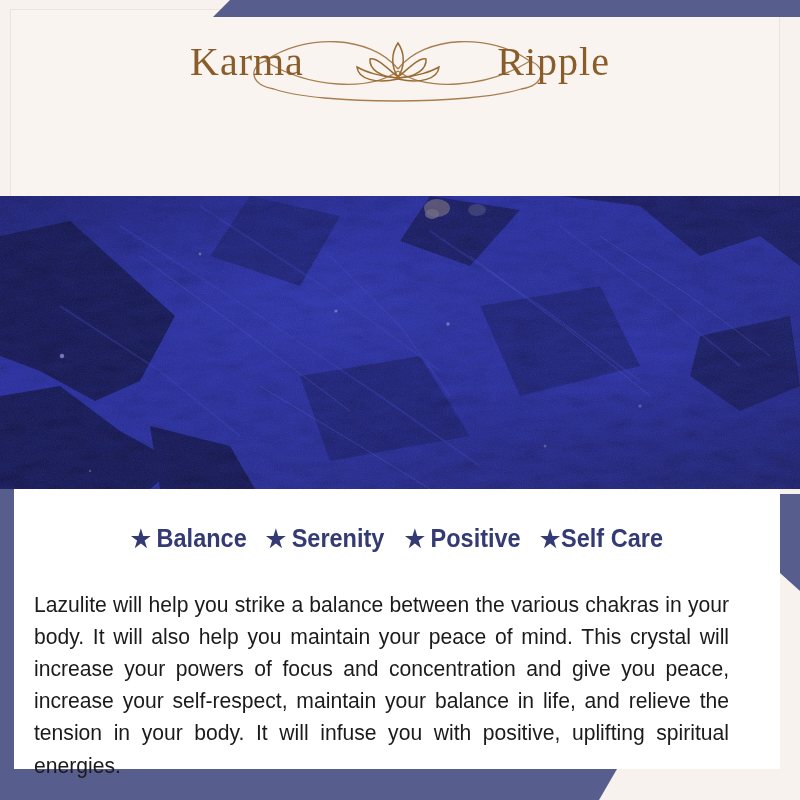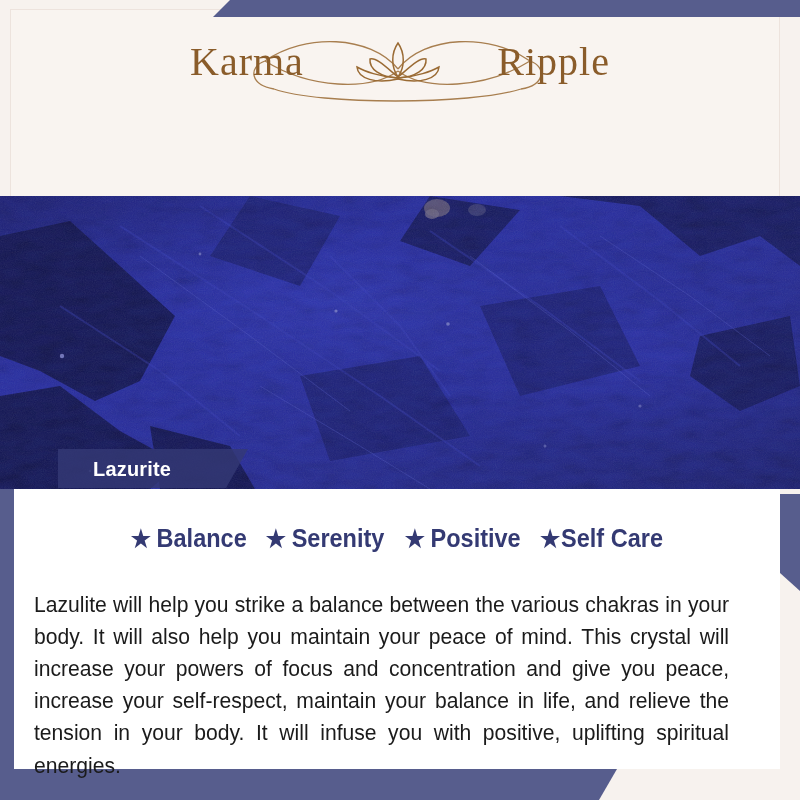--- a/index.html
+++ b/index.html
@@ -326,23 +326,20 @@
         <circle cx="640" cy="210" r="1.6" fill="#c9cdf5" opacity="0.6"></circle>
         <circle cx="545" cy="250" r="1.5" fill="#c9cdf5" opacity="0.55"></circle>
         <circle cx="90" cy="275" r="1.3" fill="#b8bdf0" opacity="0.5"></circle>
       </g>
 
       <rect width="800" height="293" filter="url(#rough)" fill="#2b31a8" opacity="0.45"></rect>
       <rect width="800" height="293" filter="url(#grain)" opacity="0.5"></rect>
     </svg>
   </div>
 
-  <div class="stone-tag">
-    <span class="stone-tag-label">Lazurite</span>
-  </div>
 
   <div class="panel-strip"></div>
   <div class="panel">
 
     <div class="benefits">
       <span class="benefit">
         <span class="star-icon">★</span>
         <span>Balance</span>
       </span>
       <span class="benefit">

